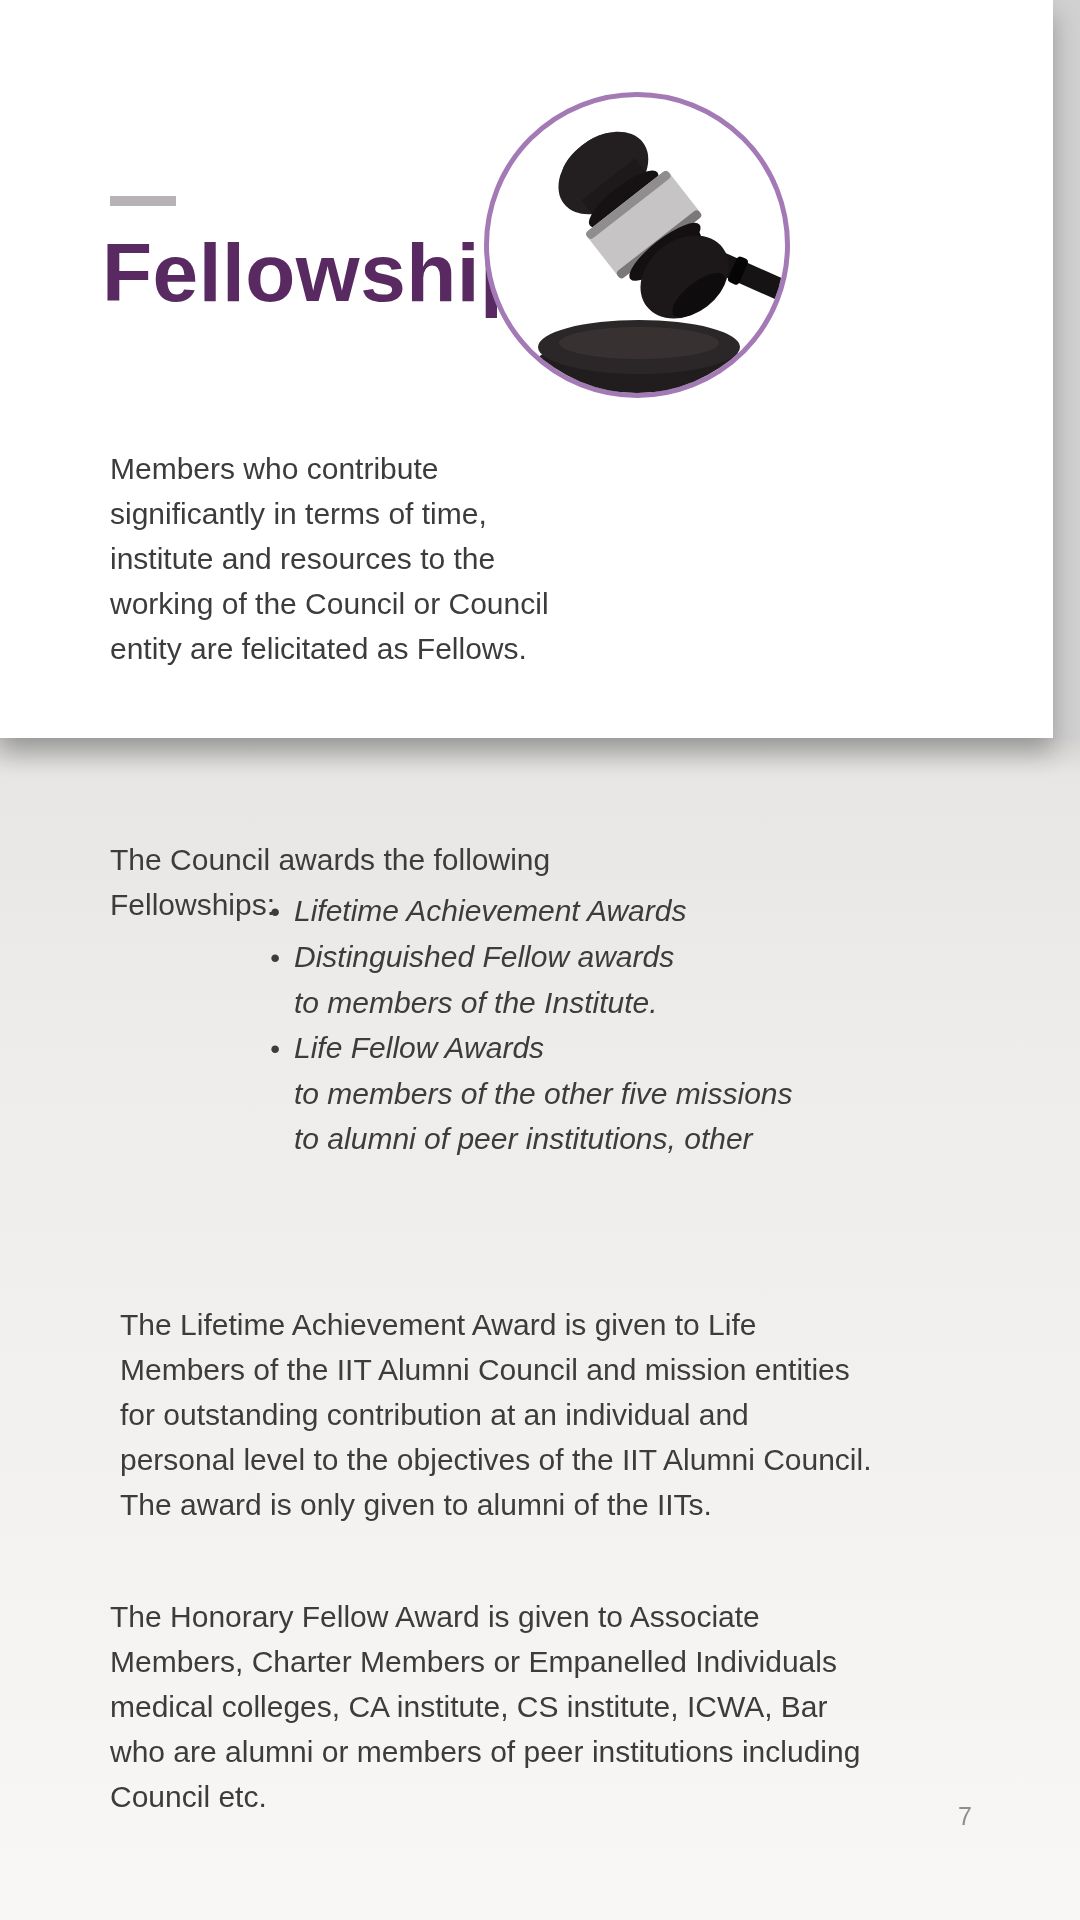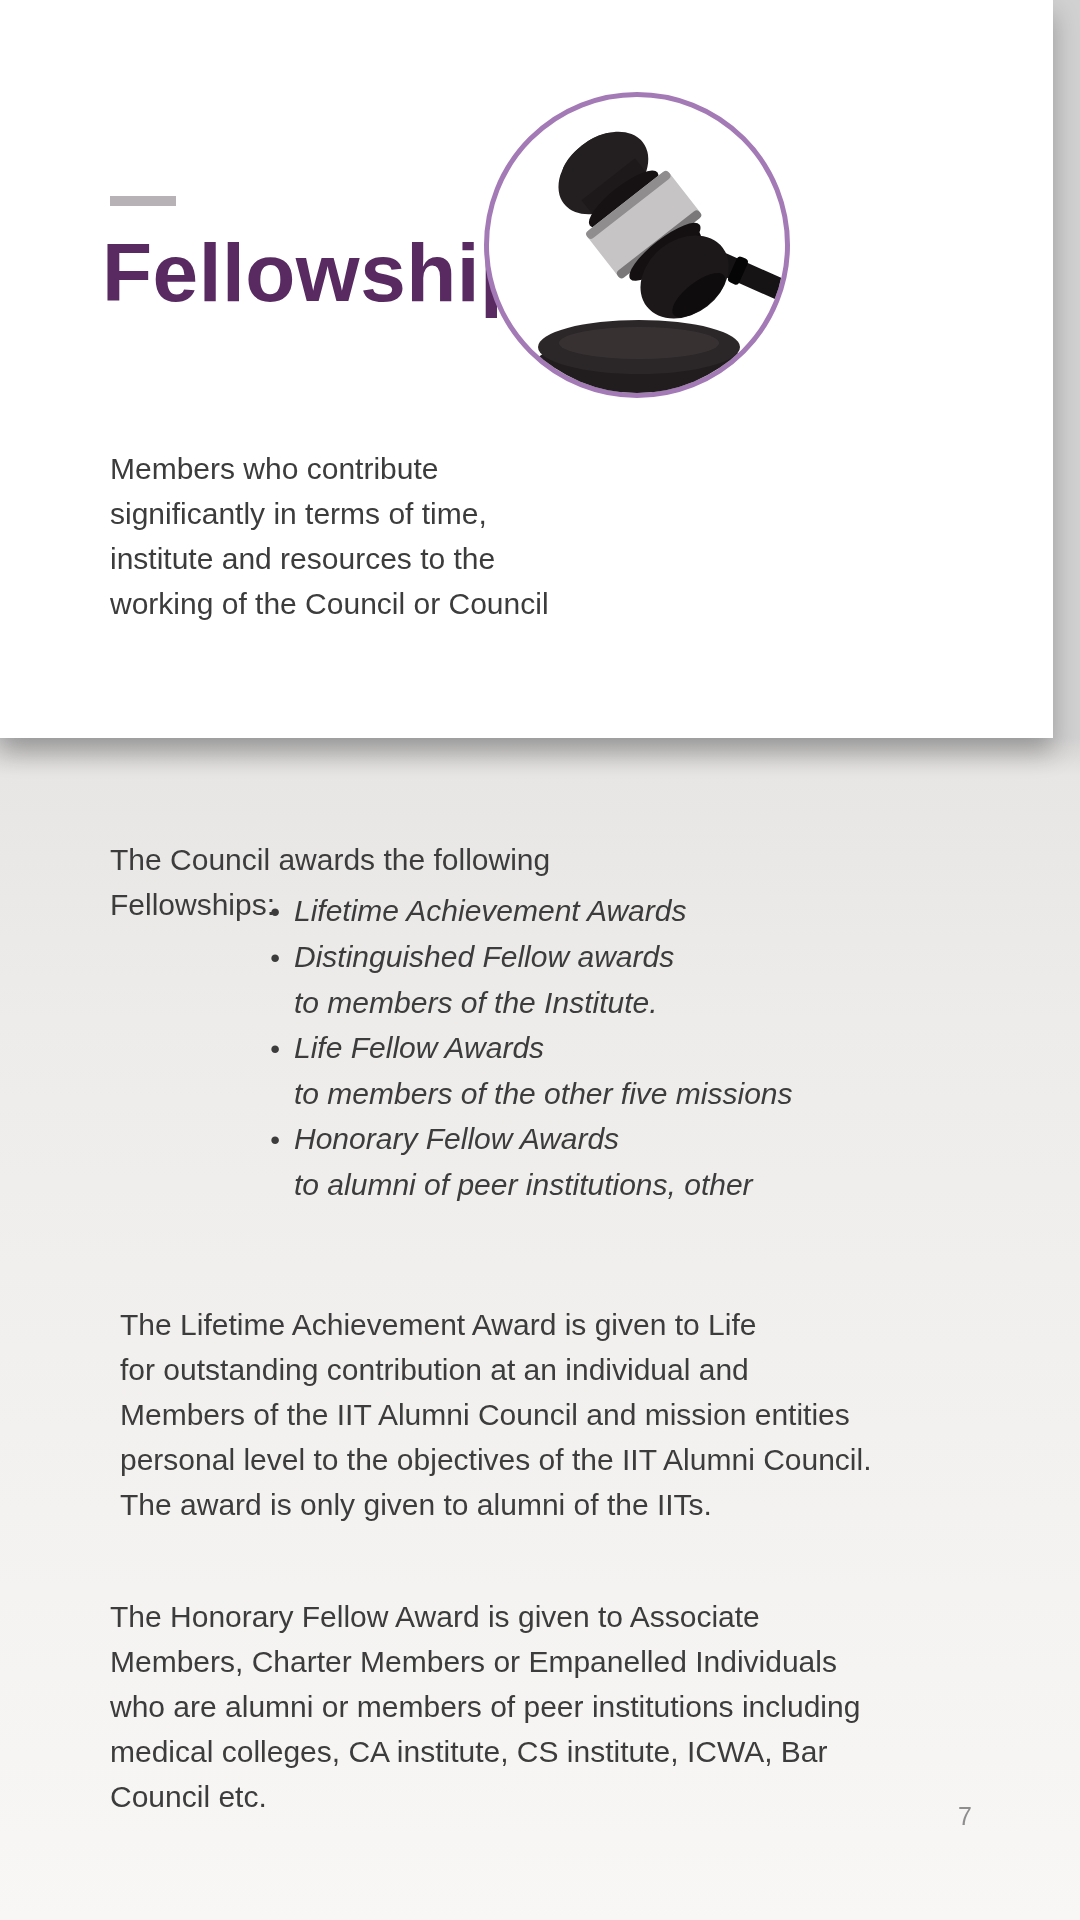--- a/index.html
+++ b/index.html
@@ -74,49 +74,49 @@
           <ellipse cx="0" cy="89" rx="32" ry="13" fill="#0f0c0d"></ellipse>
         </g>
       </svg>
     </div>
 
     <div class="para card-para">
         <div class="line">Members who contribute</div>
         <div class="line">significantly in terms of time,</div>
         <div class="line">institute and resources to the</div>
         <div class="line">working of the Council or Council</div>
+        <div class="line">entity are felicitated as Fellows.</div>
       </div>
   </section>
 
   <div class="para intro">
       <div class="line">The Council awards the following</div>
       <div class="line">Fellowships:</div>
     </div>
 
   <ul class="bullets">
       <li><span class="dot">•</span><span>Lifetime Achievement Awards</span></li>
       <li><span class="dot">•</span><span>Distinguished Fellow awards</span></li>
       <li class="cont">to members of the Institute.</li>
       <li><span class="dot">•</span><span>Life Fellow Awards</span></li>
       <li class="cont">to members of the other five missions</li>
-      <li><span class="dot">•</span><span>Honorary Fellow Awards</span></li>
       <li class="cont">to alumni of peer institutions, other</li>
     </ul>
 
   <div class="para p2">
       <div class="line">The Lifetime Achievement Award is given to Life</div>
+      <div class="line">Members of the IIT Alumni Council and mission entities</div>
       <div class="line">for outstanding contribution at an individual and</div>
-      <div class="line">Members of the IIT Alumni Council and mission entities</div>
       <div class="line">personal level to the objectives of the IIT Alumni Council.</div>
       <div class="line">The award is only given to alumni of the IITs.</div>
     </div>
 
   <div class="para p3">
       <div class="line">The Honorary Fellow Award is given to Associate</div>
       <div class="line">Members, Charter Members or Empanelled Individuals</div>
+      <div class="line">medical colleges, CA institute, CS institute, ICWA, Bar</div>
       <div class="line">who are alumni or members of peer institutions including</div>
-      <div class="line">medical colleges, CA institute, CS institute, ICWA, Bar</div>
       <div class="line">Council etc.</div>
     </div>
 
   <div class="page-number">7</div>
 
 </div>
 
 </body></html>

